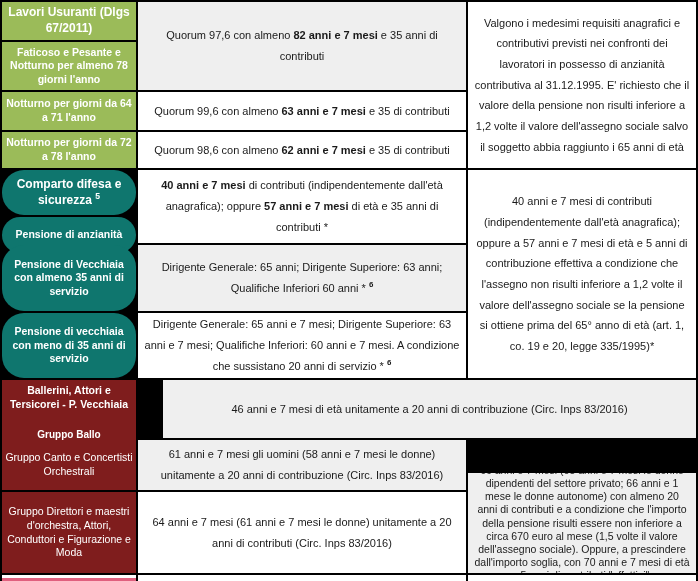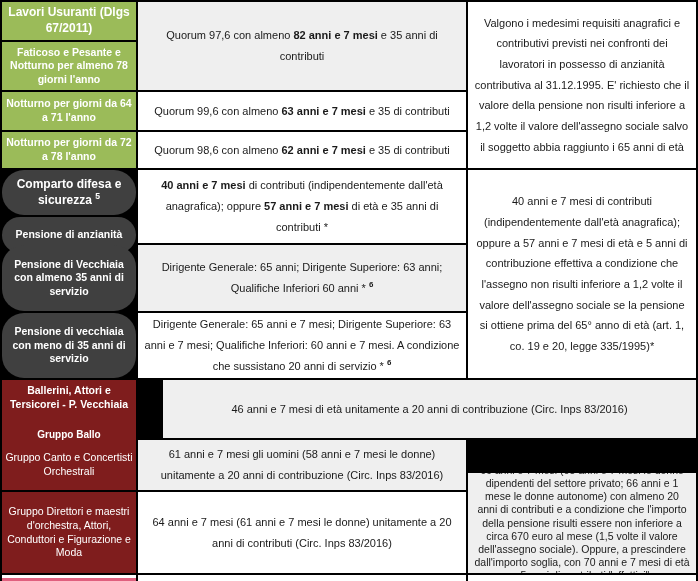--- a/index.html
+++ b/index.html
@@ -19,21 +19,21 @@
     background:#fff;
     display:flex;align-items:center;justify-content:center;
     text-align:center;
     padding:2px 6px;box-sizing:border-box;
     font-size:11px;line-height:1.9;
     overflow:hidden;
   }
   .gray{background:#efefef;}
   .hdr{color:#fff;font-weight:700;font-size:10.5px;line-height:1.3;padding:18px 3px;}
   .green{background:#9bbb59;}
-  .red{background:#404040;border-radius:22px;}
+  .red{background:#0f766e;border-radius:22px;}
   .teal{background:#7f1d1d;}
   .big{font-size:12px;}
   .normalw{font-weight:400;}
   .small{font-size:10px;}
   .tight{font-size:10.5px;line-height:1.24;margin-top:33px;}
   .loose{line-height:1.88;}
   sup{font-size:0.72em;line-height:0;}
   .b{font-weight:700;}
   
   .c-mid-quorum1{grid-column:2;grid-row:1 / span 2;}

